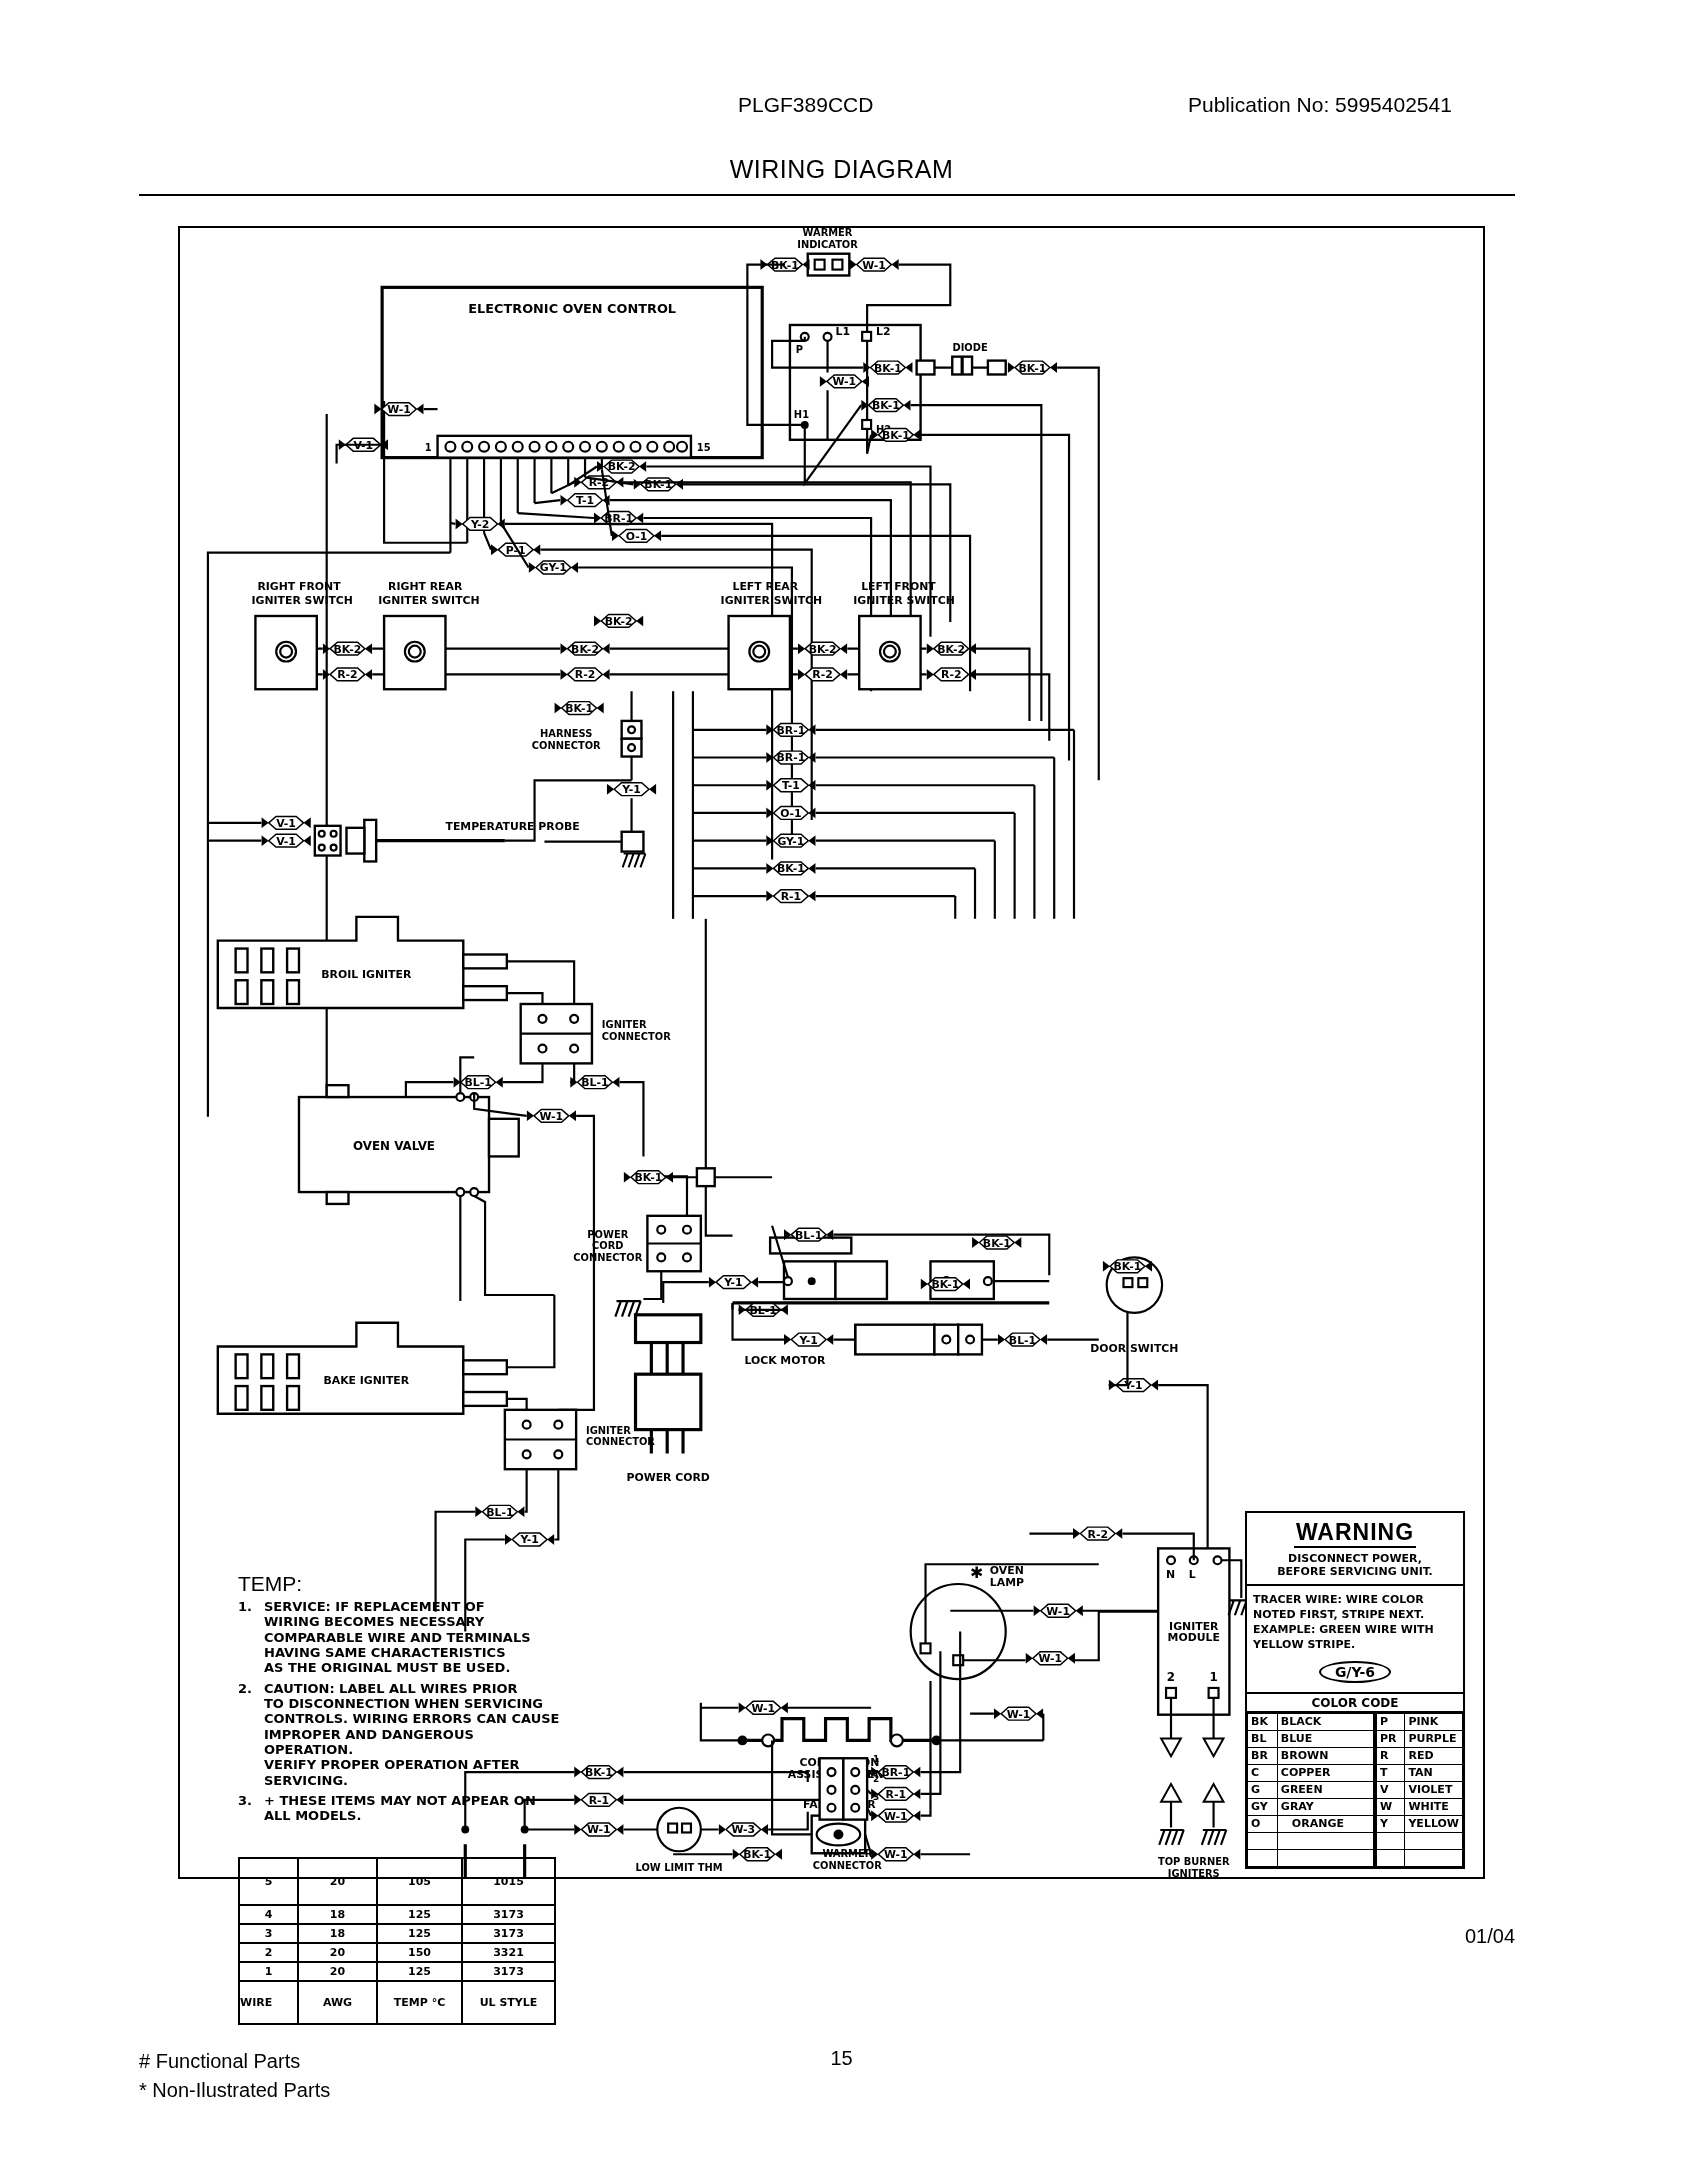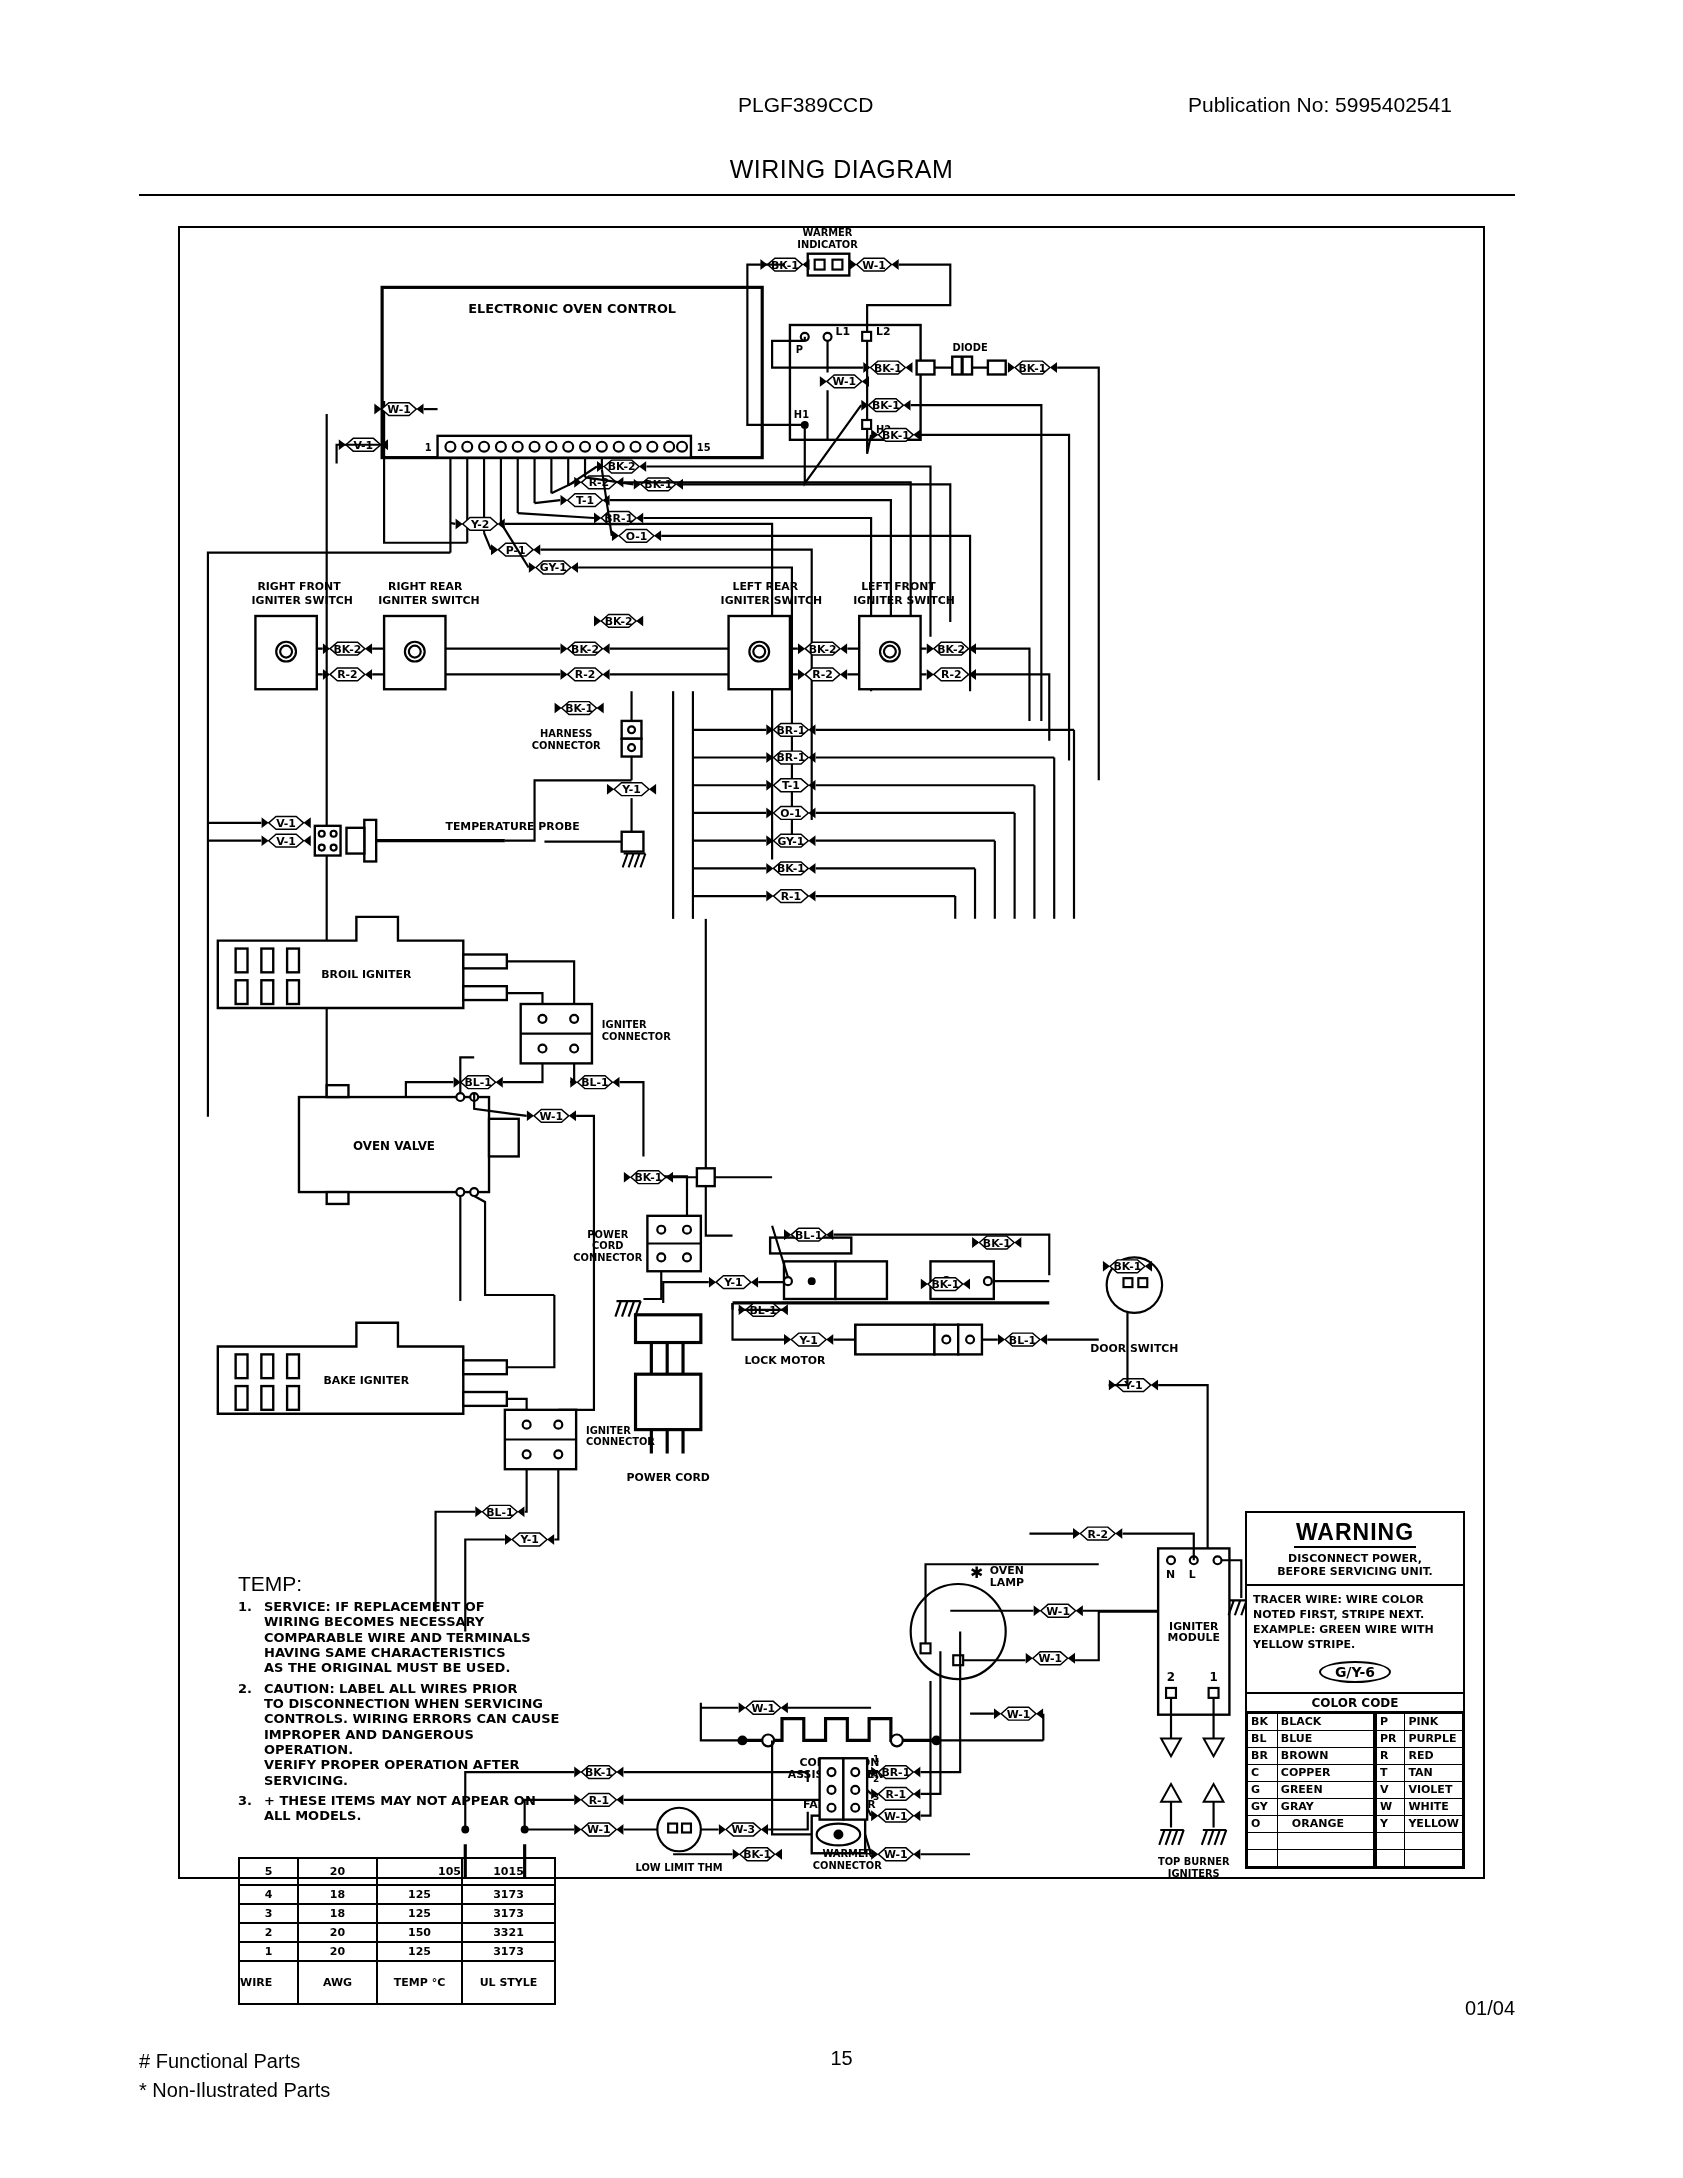--- a/index.html
+++ b/index.html
@@ -10,21 +10,21 @@
   
   #model-no{position:absolute;left:738px;top:93px;font-size:21px;}
   #pub-no{position:absolute;left:1188px;top:93px;font-size:21px;white-space:nowrap;}
   #page-title{position:absolute;left:0;top:155px;width:1683px;text-align:center;
               font-size:25px;letter-spacing:0.5px;}
   #header-rule{position:absolute;left:139px;top:194px;width:1376px;height:2px;background:#000;}
 
   
   #foot-left{position:absolute;left:139px;top:2047px;font-size:20px;line-height:1.45;}
   #foot-page{position:absolute;left:0;top:2047px;width:1683px;text-align:center;font-size:20px;}
-  #foot-date{position:absolute;left:1465px;top:1997px;font-size:20px;}
+  #foot-date{position:absolute;left:1465px;top:1925px;font-size:20px;}
 
   
   #frame{position:absolute;left:178px;top:226px;width:1307px;height:1653px;
          border:2px solid #000;box-sizing:border-box;}
   #svg-wrap{position:absolute;left:178px;top:226px;width:1307px;height:1653px;}
   svg{display:block;}
 </style>
 </head>
 <body>
 
@@ -662,21 +662,21 @@
         </div>
       </div>
   </div>
 
   <table id="wire-table" style="position:absolute;left:238px;top:1857px;border-collapse:collapse;
          font-family:'DejaVu Sans',sans-serif;font-weight:bold;font-size:11px;">
     <tbody id="wire-table-body">
         <tr>
           <td style="border: 2px solid rgb(0, 0, 0); text-align: center; padding: 2px 0px; width: 57px;">5</td>
           <td style="border: 2px solid rgb(0, 0, 0); text-align: center; padding: 2px 0px; width: 77px;">20</td>
-          <td style="border: 2px solid rgb(0, 0, 0); text-align: right; padding: 6px 0px; width: 83px;">105</td>
+          <td style="border: 2px solid rgb(0, 0, 0); text-align: center; padding: 16px 0px; width: 83px;">105</td>
           <td style="border: 2px solid rgb(0, 0, 0); text-align: center; padding: 2px 0px; width: 91px;">1015</td>
         </tr>
         <tr>
           <td style="border: 2px solid rgb(0, 0, 0); text-align: center; padding: 2px 0px; width: 57px;">4</td>
           <td style="border: 2px solid rgb(0, 0, 0); text-align: center; padding: 2px 0px; width: 77px;">18</td>
           <td style="border: 2px solid rgb(0, 0, 0); text-align: center; padding: 2px 0px; width: 83px;">125</td>
           <td style="border: 2px solid rgb(0, 0, 0); text-align: center; padding: 2px 0px; width: 91px;">3173</td>
         </tr>
         <tr>
           <td style="border: 2px solid rgb(0, 0, 0); text-align: center; padding: 2px 0px; width: 57px;">3</td>

